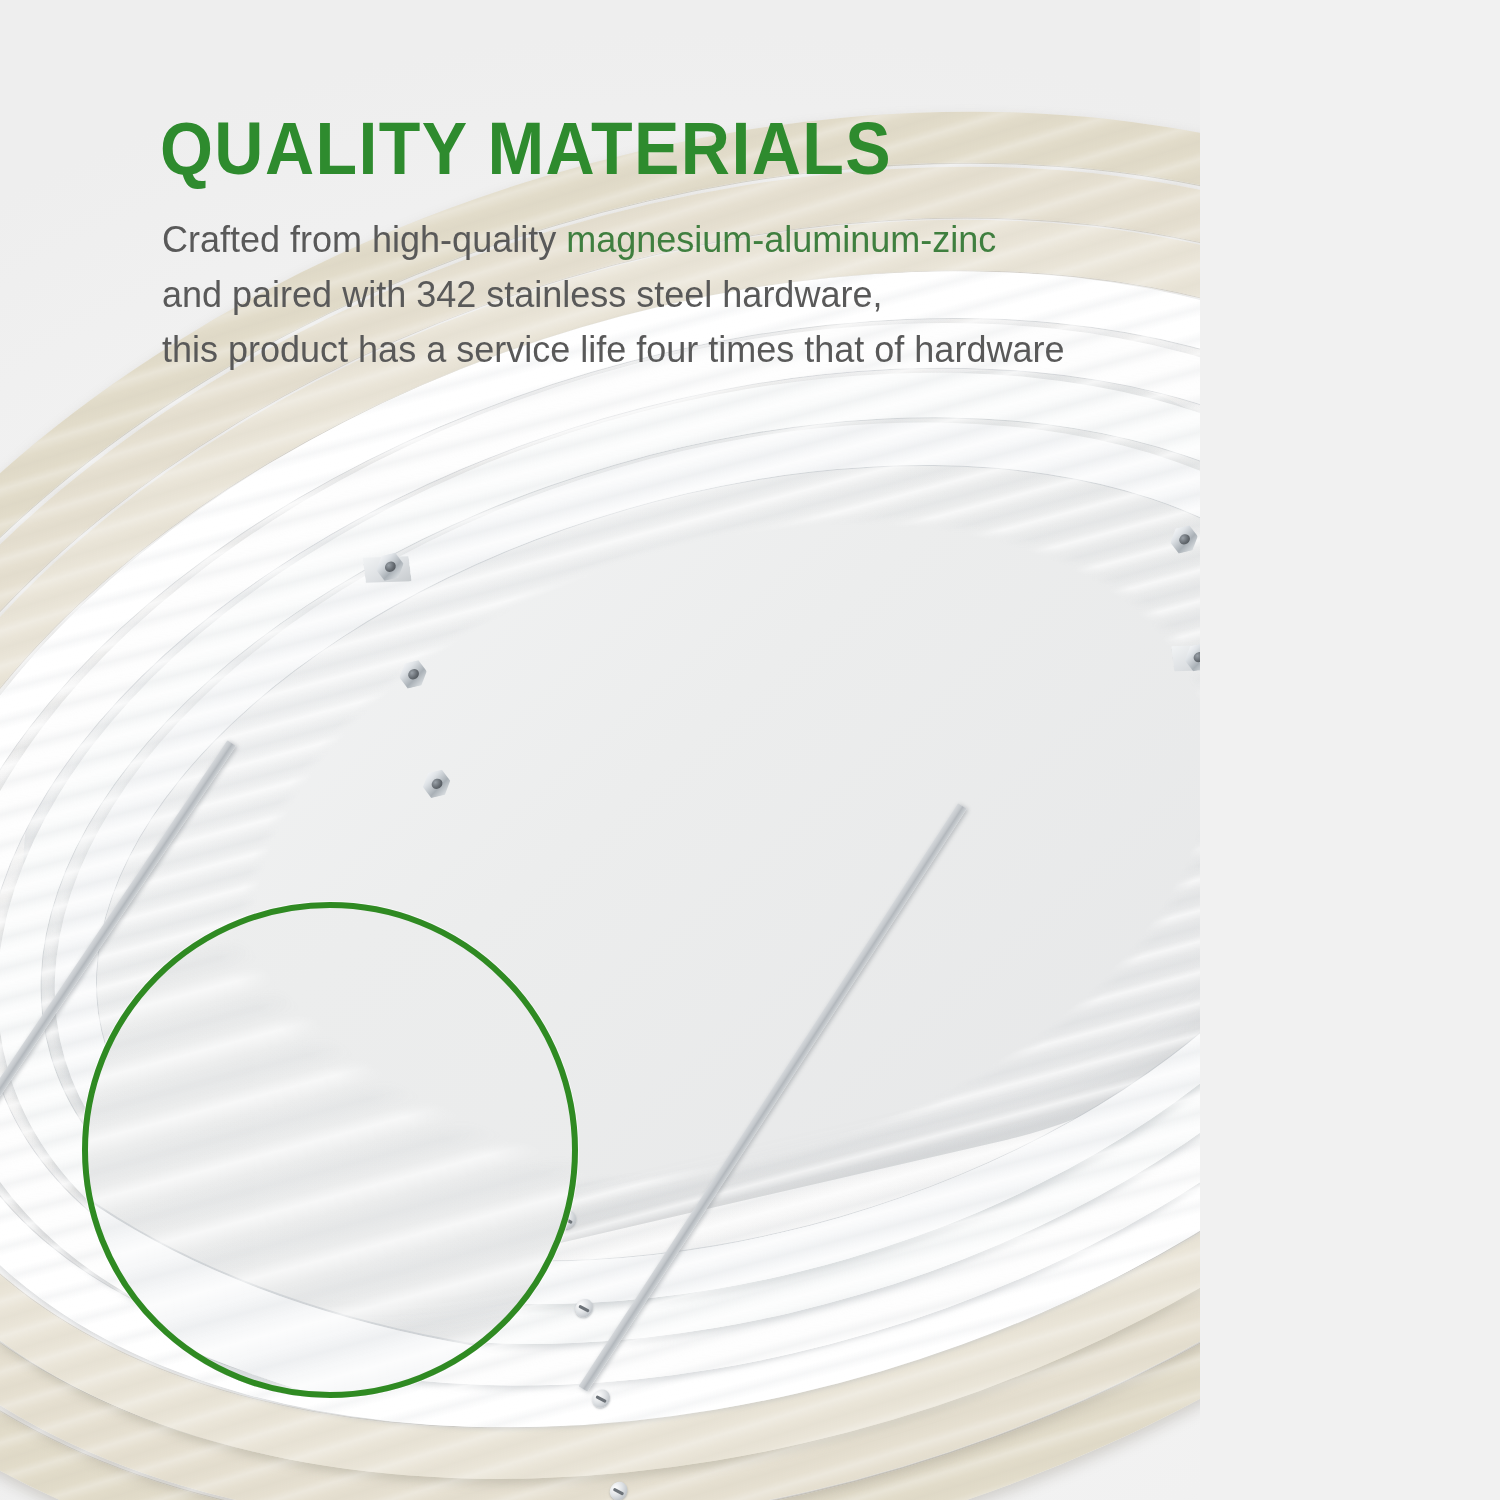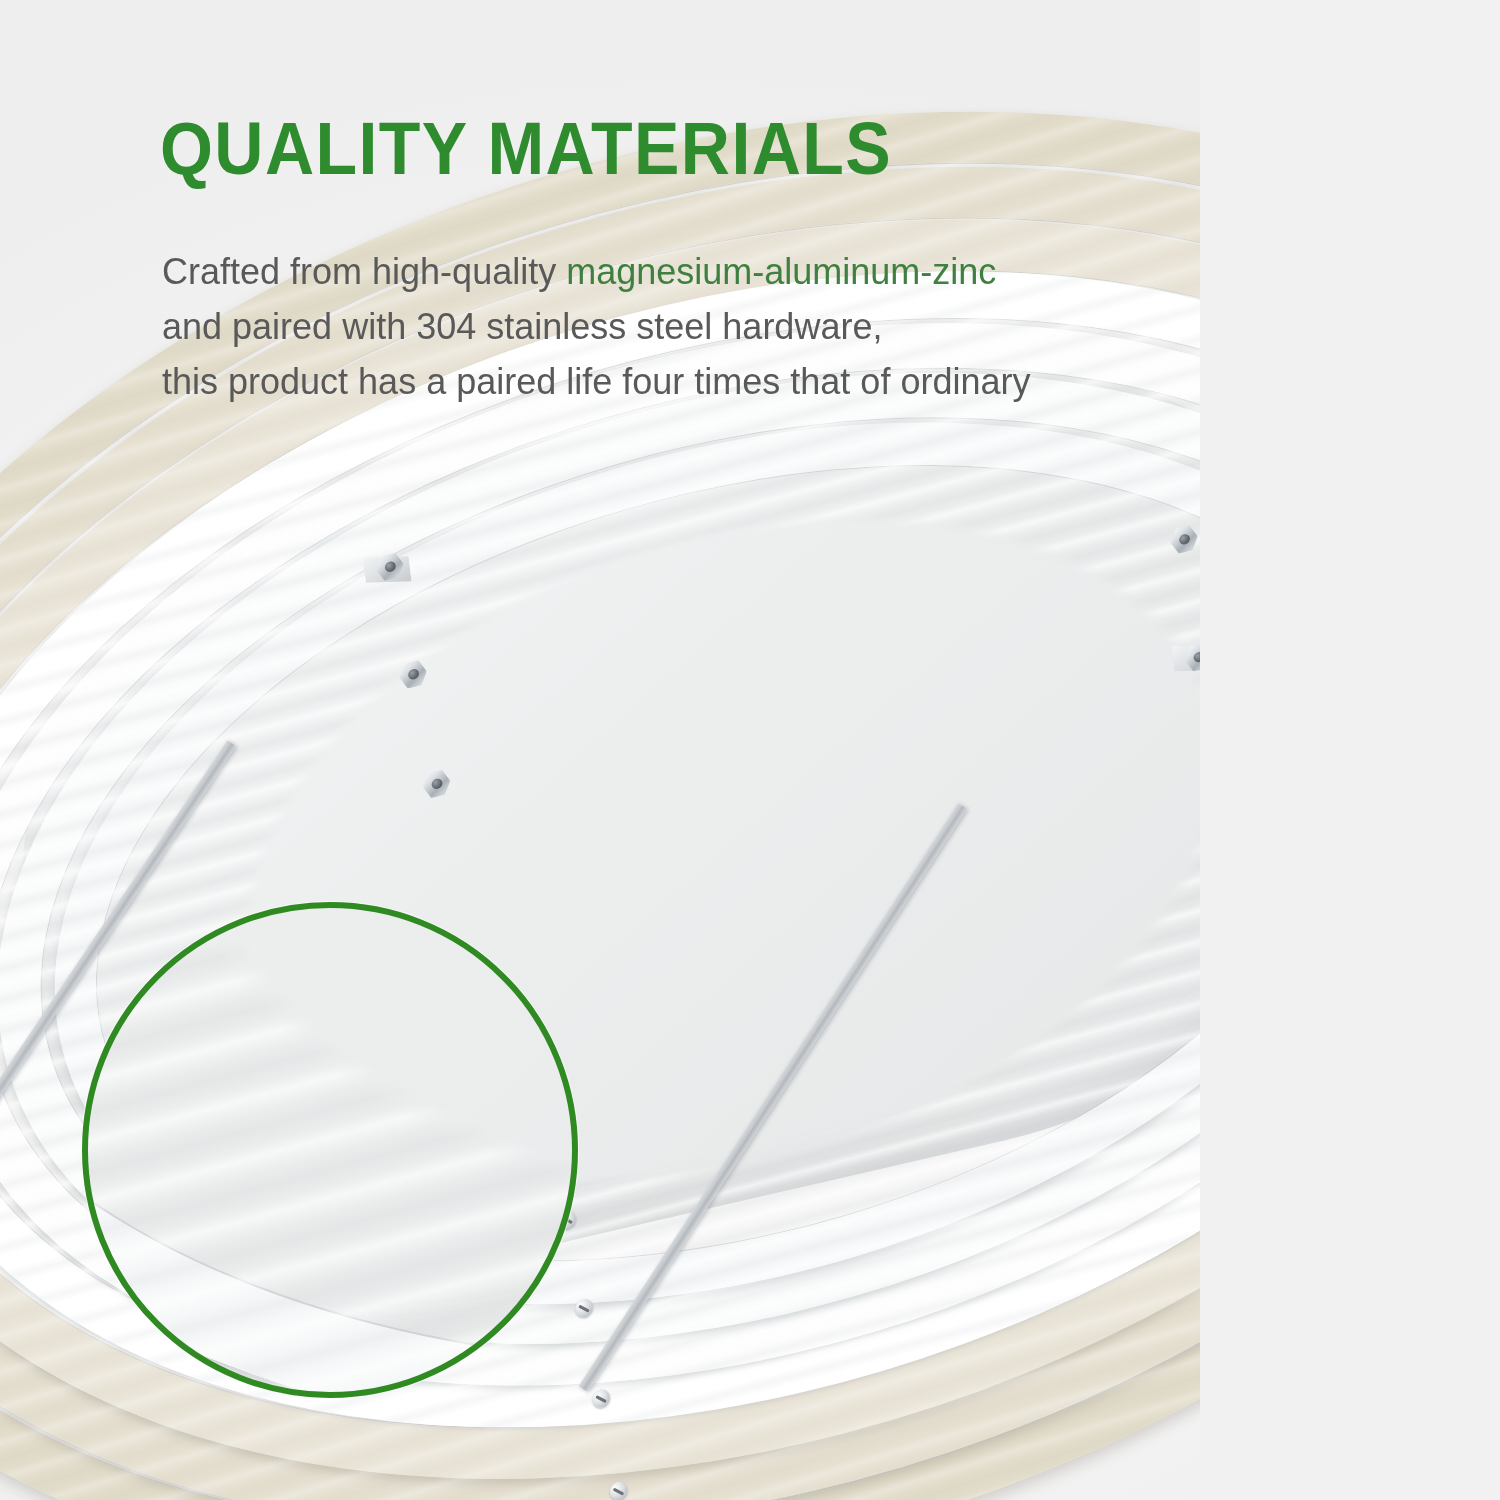--- a/index.html
+++ b/index.html
@@ -330,19 +330,19 @@
         <div class="white-sheen"></div>
         <div class="brace brace-a"></div>
 
       </div>
     </div>
   </div>
   <div id="callout-ring" style="left: 82px; top: 902px; width: 496px; height: 496px; border: 6px solid rgb(47, 138, 34);"></div>
 
   <h1 id="headline" style="color: rgb(46, 139, 46);">QUALITY MATERIALS</h1>
 
-  <div id="body-copy" style="color: rgb(89, 89, 89); margin-top: 32px;">
+  <div id="body-copy" style="color: rgb(89, 89, 89);">
       <div class="line"><span>Crafted from high-quality </span><span class="hl" style="color: rgb(63, 127, 63);">magnesium-aluminum-zinc</span></div>
-      <div class="line"><span>and paired with 304 stainless steel hardware,</span></div>
-      <div class="line"><span>this product has a paired life four times that of ordinary</span></div>
+      <div class="line"><span>and paired with 342 stainless steel hardware,</span></div>
+      <div class="line"><span>this product has a service life four times that of hardware</span></div>
     </div>
 
 </div>
 
 </body></html>

